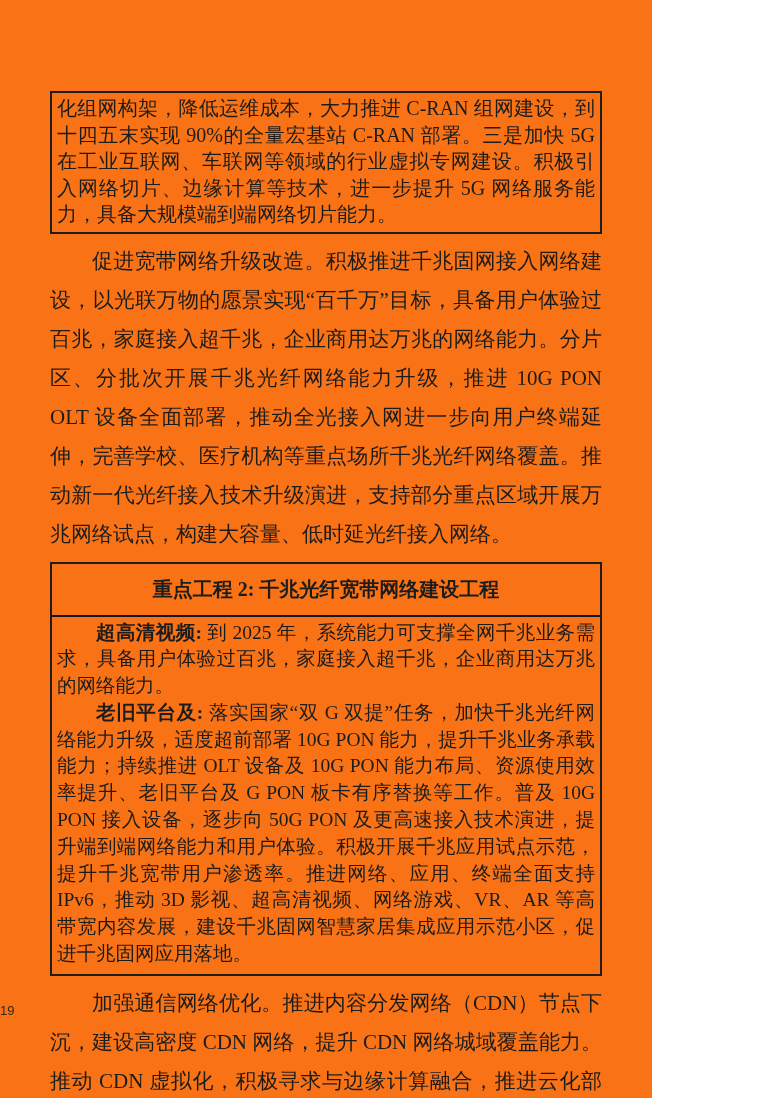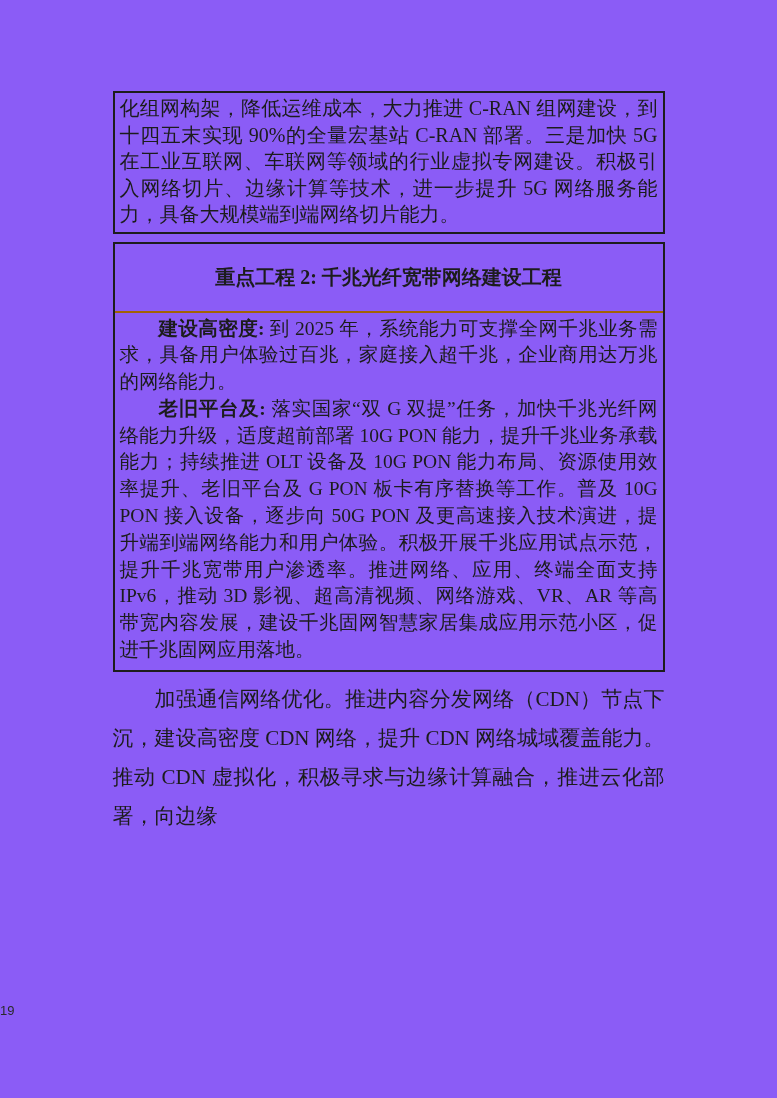--- a/index.html
+++ b/index.html
@@ -2,23 +2,23 @@
 <html><head>
 <meta charset="utf-8">
 <style>
   html, body {
     margin: 0;
     padding: 0;
     background: #ffffff;
   }
   .page {
     position: relative;
-    width: 777px;
+    width: 652px;
     height: 1098px;
-    background: #8b5cf6;
+    background: #f97316;
     font-family: "Liberation Serif", "DejaVu Serif", serif;
     color: #1c1c1c;
     overflow: hidden;
     box-sizing: border-box;
   }
   .content {
     width: 552px;
     margin: 0 auto;
     padding-top: 91px;
     box-sizing: border-box;
@@ -43,22 +43,22 @@
     text-indent: 2em;
     margin: 8px 0 0 0;
   }
   .project-box {
     margin-top: 8px;
   }
   .project-title {
     font-weight: bold;
     font-size: 20px;
     text-align: center;
-    padding: 20px 4px;
-    border-bottom: 2px solid #a16207;
+    padding: 12px 4px;
+    border-bottom: 2px solid #0f172a;
   }
   .project-content {
     padding: 3px 5px 6px 5px;
     font-size: 19.5px;
     line-height: 26.8px;
     text-align: justify;
   }
   .box-para {
     margin: 0;
     text-indent: 2em;
@@ -80,26 +80,27 @@
 </head>
 <body>
 
 <div class="page">
   <div class="content">
 
     <div class="text-box top-box">
       <p>化组网构架，降低运维成本，大力推进 C-RAN 组网建设，到十四五末实现 90%的全量宏基站 C-RAN 部署。三是加快 5G 在工业互联网、车联网等领域的行业虚拟专网建设。积极引入网络切片、边缘计算等技术，进一步提升 5G 网络服务能力，具备大规模端到端网络切片能力。</p>
     </div>
 
+    <p class="body-para">促进宽带网络升级改造。积极推进千兆固网接入网络建设，以光联万物的愿景实现“百千万”目标，具备用户体验过百兆，家庭接入超千兆，企业商用达万兆的网络能力。分片区、分批次开展千兆光纤网络能力升级，推进 10G PON OLT 设备全面部署，推动全光接入网进一步向用户终端延伸，完善学校、医疗机构等重点场所千兆光纤网络覆盖。推动新一代光纤接入技术升级演进，支持部分重点区域开展万兆网络试点，构建大容量、低时延光纤接入网络。</p>
 
     <div class="text-box project-box">
       <div class="project-title">重点工程 2: 千兆光纤宽带网络建设工程</div>
       <div class="project-content">
         <p class="box-para">
-          <span class="bold-label">建设高密度:</span><span>到 2025 年，系统能力可支撑全网千兆业务需求，具备用户体验过百兆，家庭接入超千兆，企业商用达万兆的网络能力。</span>
+          <span class="bold-label">超高清视频:</span><span>到 2025 年，系统能力可支撑全网千兆业务需求，具备用户体验过百兆，家庭接入超千兆，企业商用达万兆的网络能力。</span>
         </p>
         <p class="box-para">
           <span class="bold-label">老旧平台及:</span><span>落实国家“双 G 双提”任务，加快千兆光纤网络能力升级，适度超前部署 10G PON 能力，提升千兆业务承载能力；持续推进 OLT 设备及 10G PON 能力布局、资源使用效率提升、老旧平台及 G PON 板卡有序替换等工作。普及 10G PON 接入设备，逐步向 50G PON 及更高速接入技术演进，提升端到端网络能力和用户体验。积极开展千兆应用试点示范，提升千兆宽带用户渗透率。推进网络、应用、终端全面支持 IPv6，推动 3D 影视、超高清视频、网络游戏、VR、AR 等高带宽内容发展，建设千兆固网智慧家居集成应用示范小区，促进千兆固网应用落地。</span>
         </p>
       </div>
     </div>
 
     <p class="body-para">加强通信网络优化。推进内容分发网络（CDN）节点下沉，建设高密度 CDN 网络，提升 CDN 网络城域覆盖能力。推动 CDN 虚拟化，积极寻求与边缘计算融合，推进云化部署，向边缘</p>
 
   </div>

